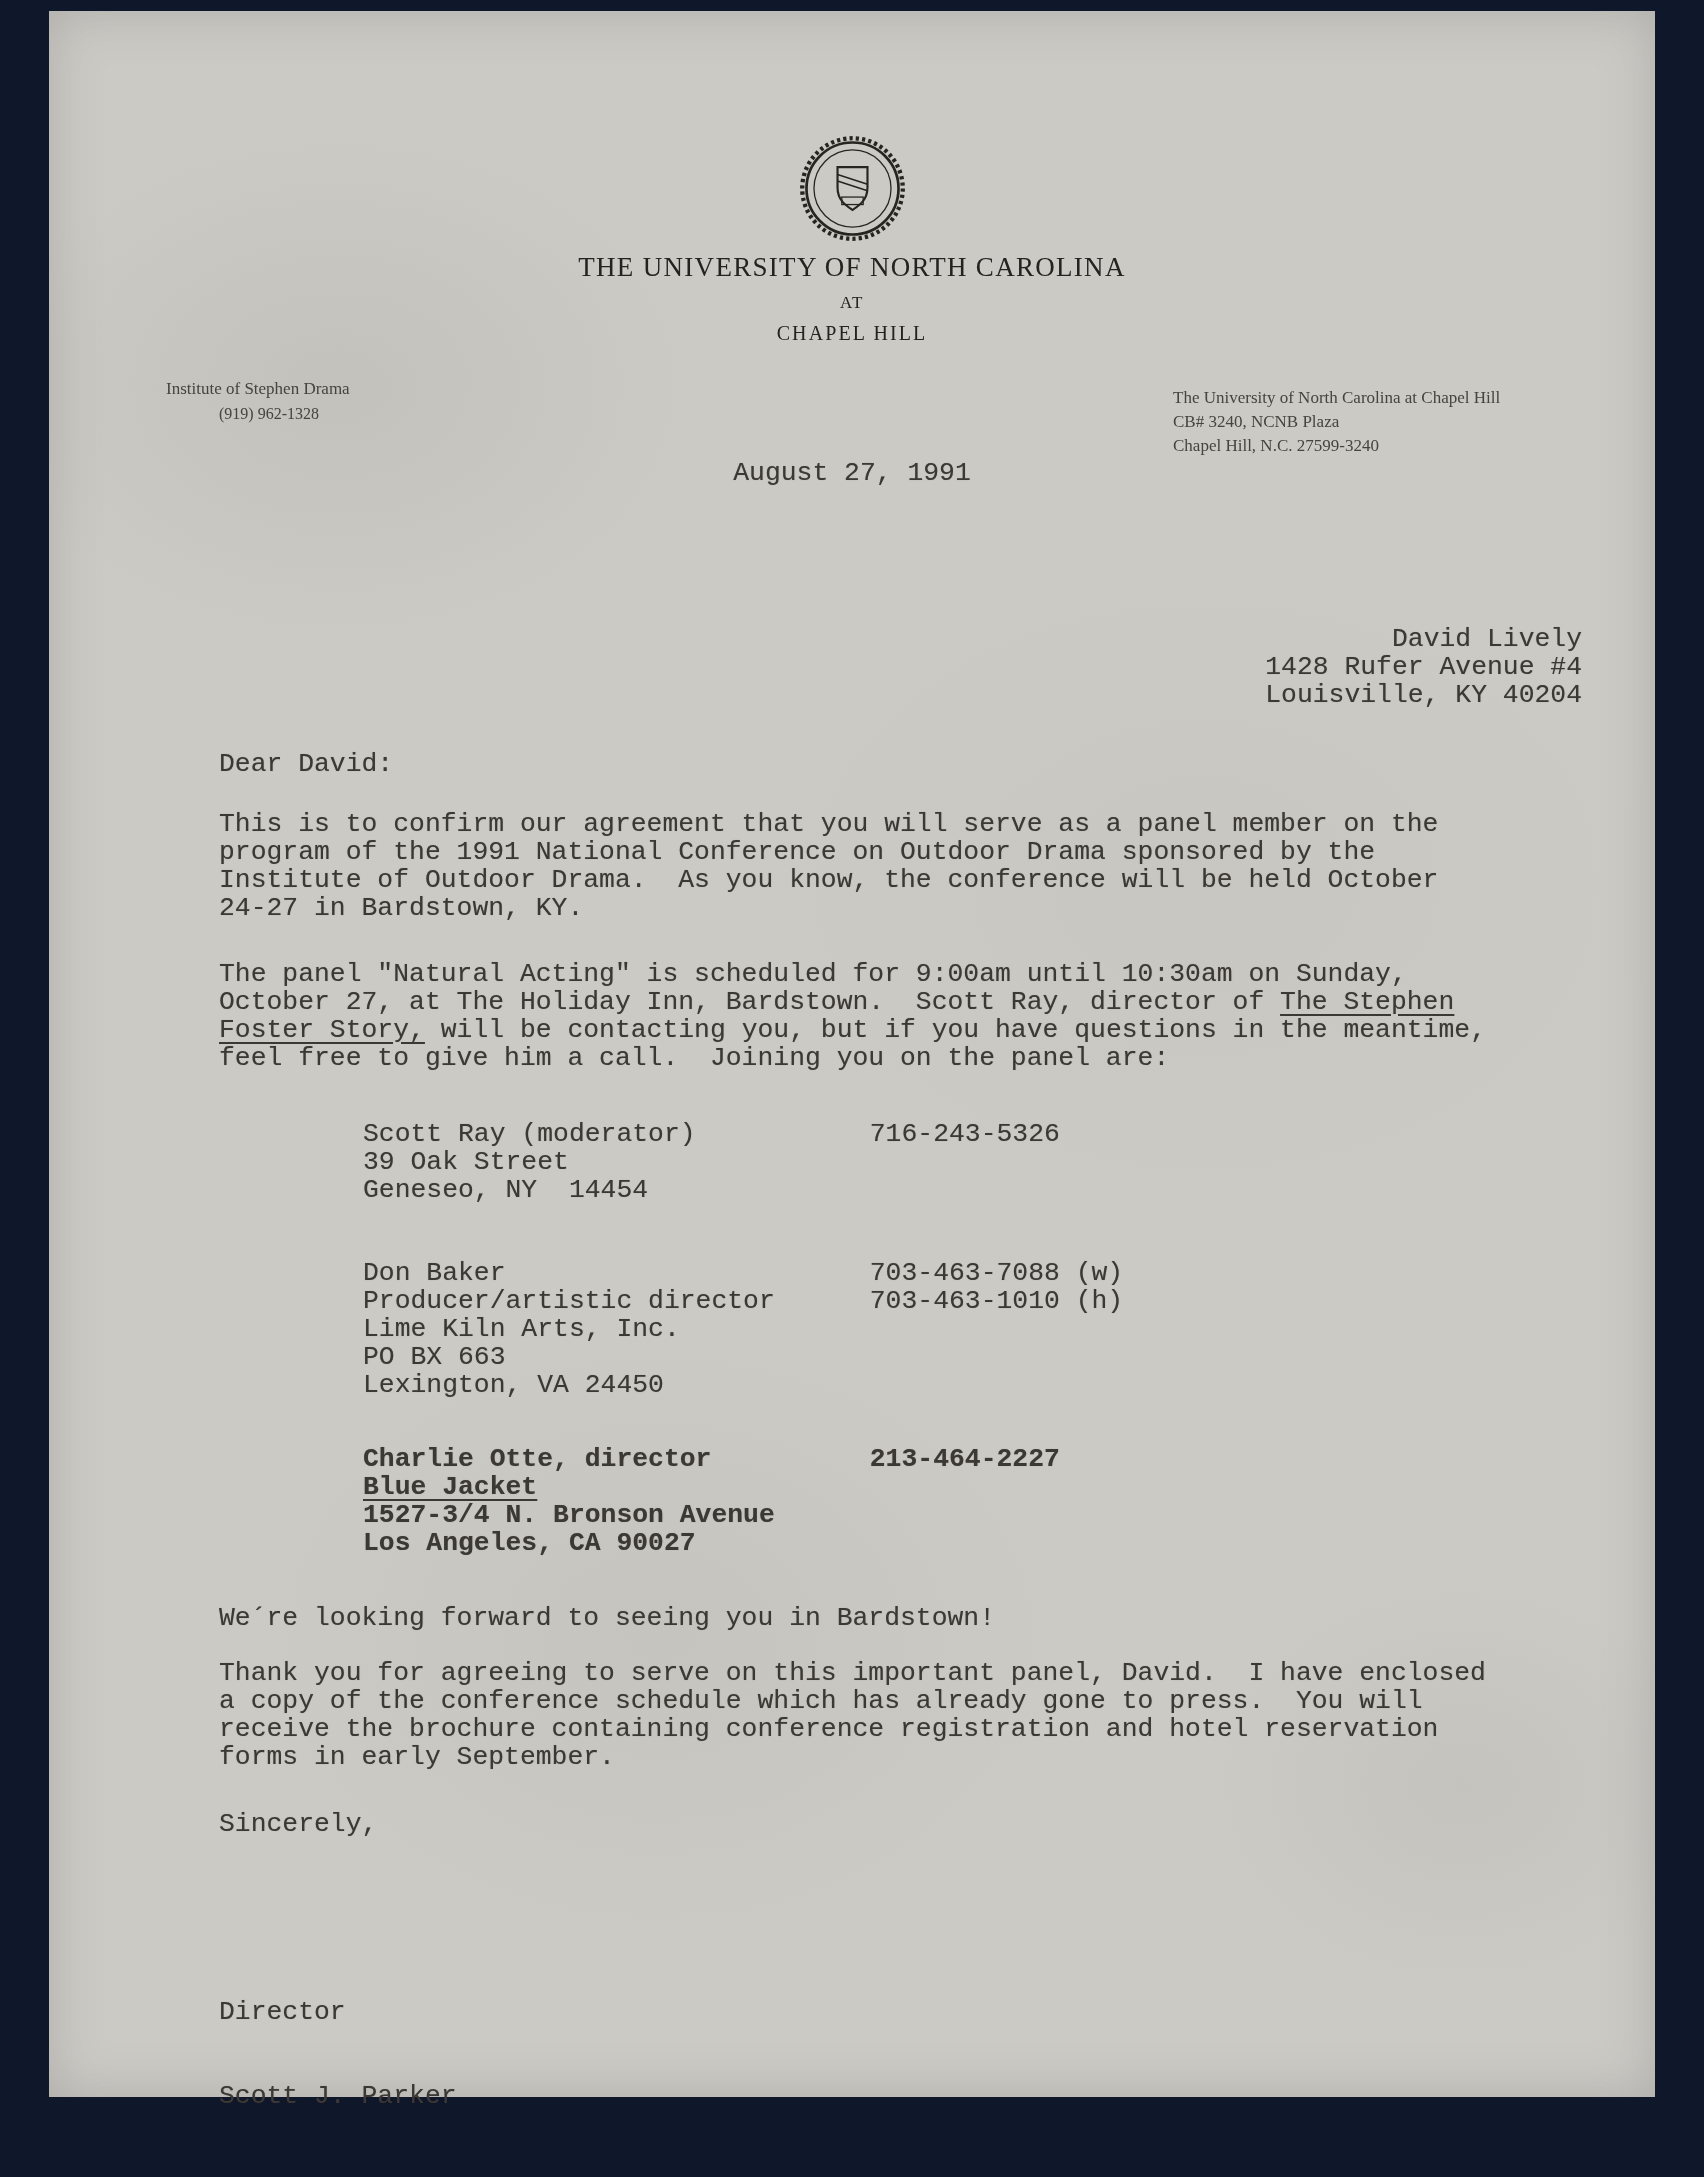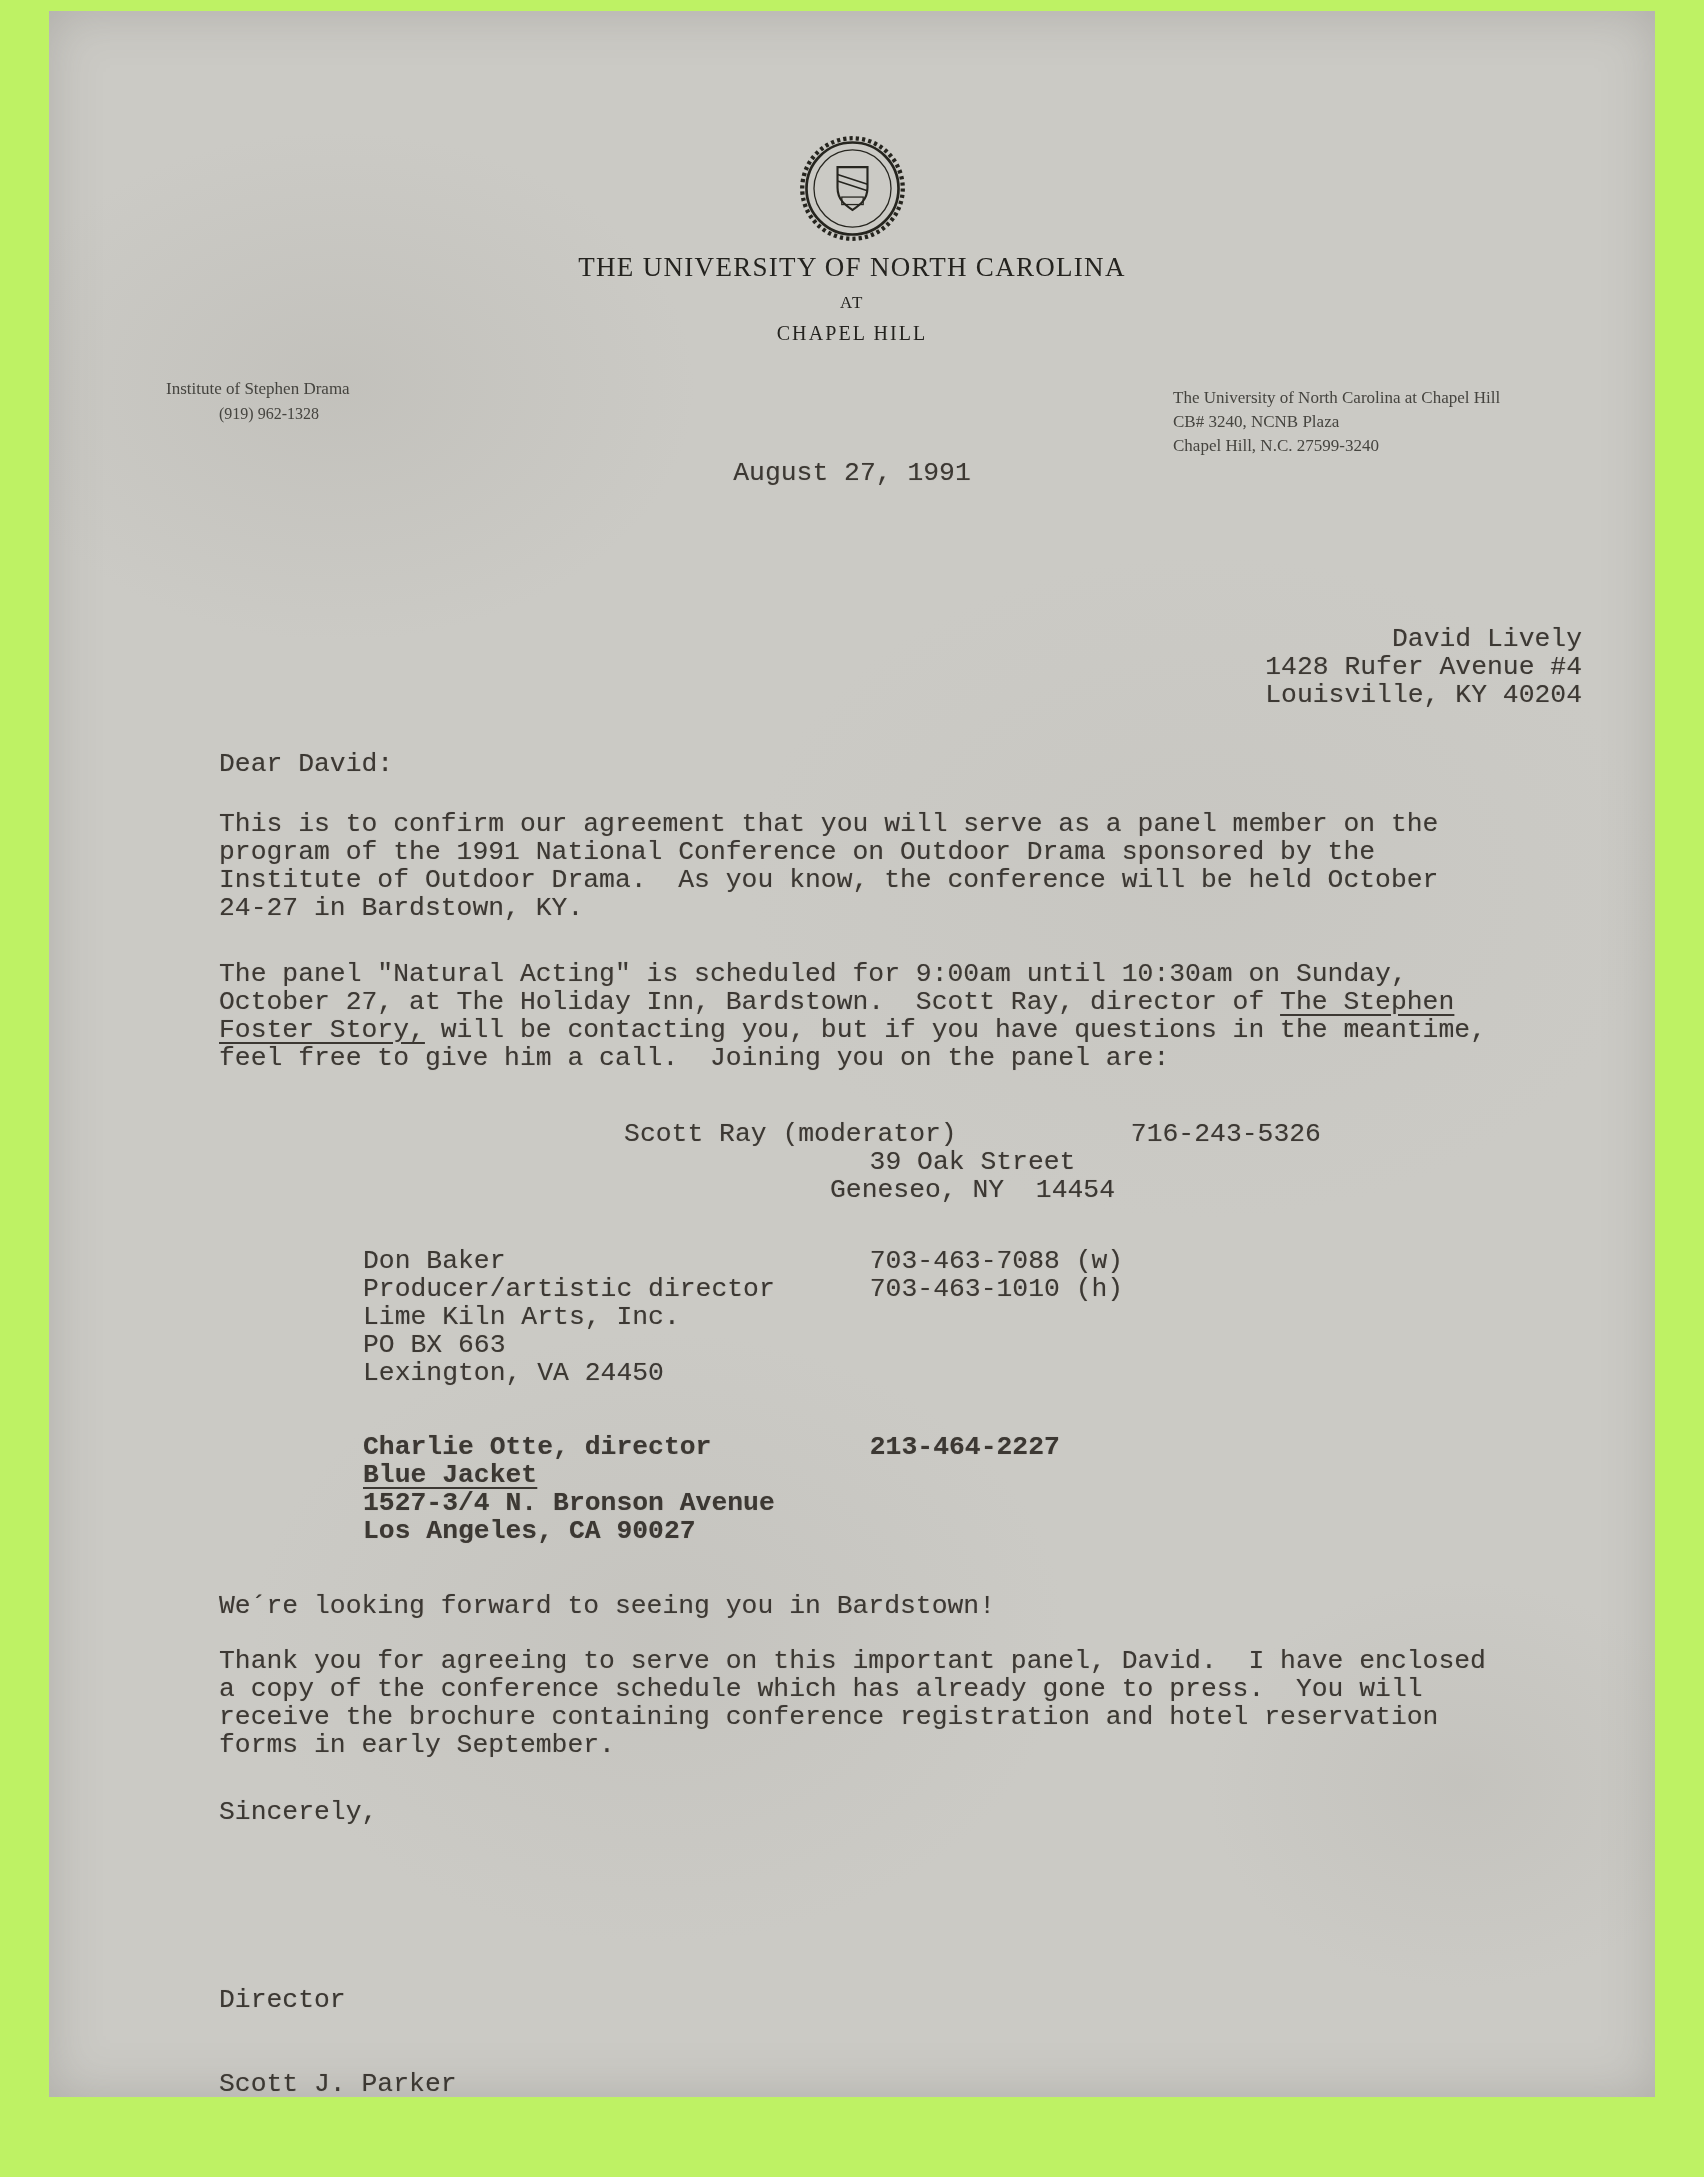--- a/index.html
+++ b/index.html
@@ -4,21 +4,21 @@
 <style>
   html, body {
     margin: 0;
     padding: 0;
     background: #0a0a0a;
   }
   .page {
     position: relative;
     width: 1704px;
     height: 2177px;
-    background: #bef264;
+    background: #0f172a;
     overflow: hidden;
   }
   .paper {
     position: absolute;
     left: 49px;
     top: 11px;
     width: 1606px;
     height: 2086px;
     background:
       radial-gradient(ellipse 596px 426px at 18% 18%, rgba(179,177,171,0.35), transparent 60%),
@@ -97,21 +97,21 @@
   .letter-body {
     position: absolute;
     left: 170px;
     top: 614px;
     width: 1363px;
   }
   .recipient   { margin-bottom: 41px; text-align: right; }
   .salutation  { margin-bottom: 31.5px; }
   .para-1      { margin-bottom: 38px; }
   .para-2      { margin-bottom: 48px; }
-  .panelist-1  { margin-left: 144px; margin-bottom: 43px; text-align: center; }
+  .panelist-1  { margin-left: 144px; margin-bottom: 55px; }
   .panelist-2  { margin-left: 144px; margin-bottom: 46px; }
   .panelist-3  { margin-left: 144px; margin-bottom: 47px; font-weight: bold; }
   .para-3      { margin-bottom: 39px; }
   .para-4      { margin-bottom: 27px; }
   .closing     { margin-bottom: 104px; }
   .underline {
     text-decoration: underline;
     text-decoration-thickness: 2.1px;
     text-underline-offset: 5.1px;
   }

